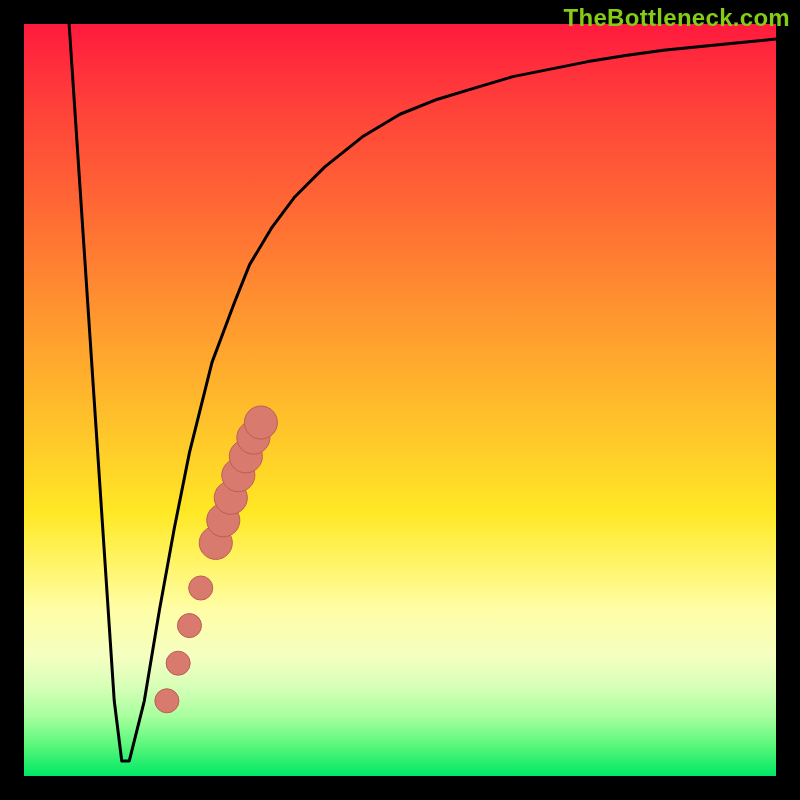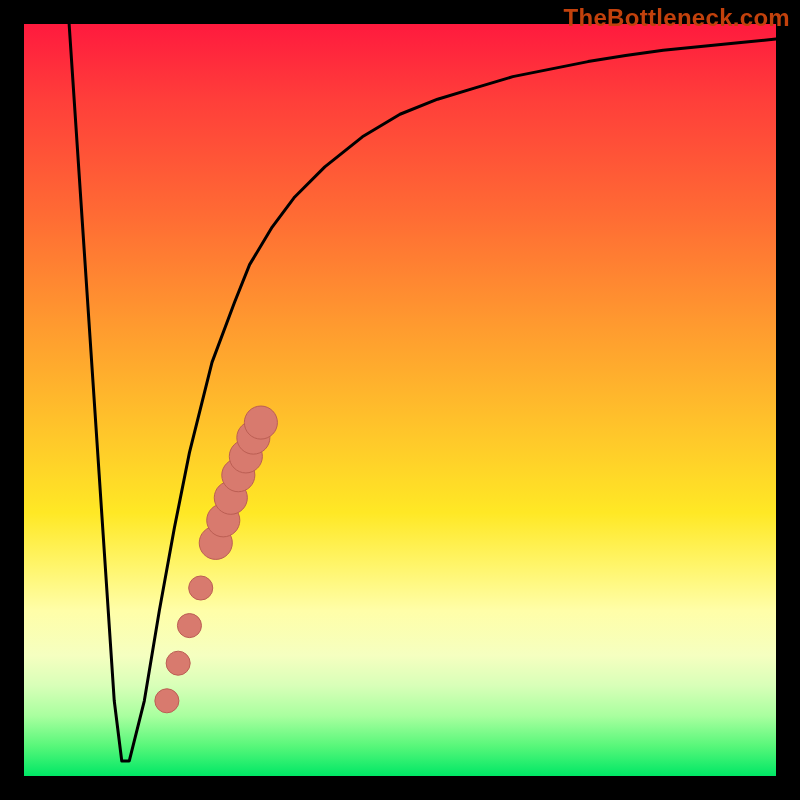--- a/index.html
+++ b/index.html
@@ -39,21 +39,21 @@
       #58f77a 96%,
       #00e765 100%);
   }
   .watermark {
     position: absolute;
     top: 4px;
     right: 10px;
     font-family: Arial, Helvetica, sans-serif;
     font-size: 24px;
     font-weight: 600;
-    color: #c2410c;
+    color: #84cc16;
     letter-spacing: 0.3px;
     user-select: none;
   }
   svg {
     position: absolute;
     left: 0;
     top: 0;
   }
 </style>
 </head>

